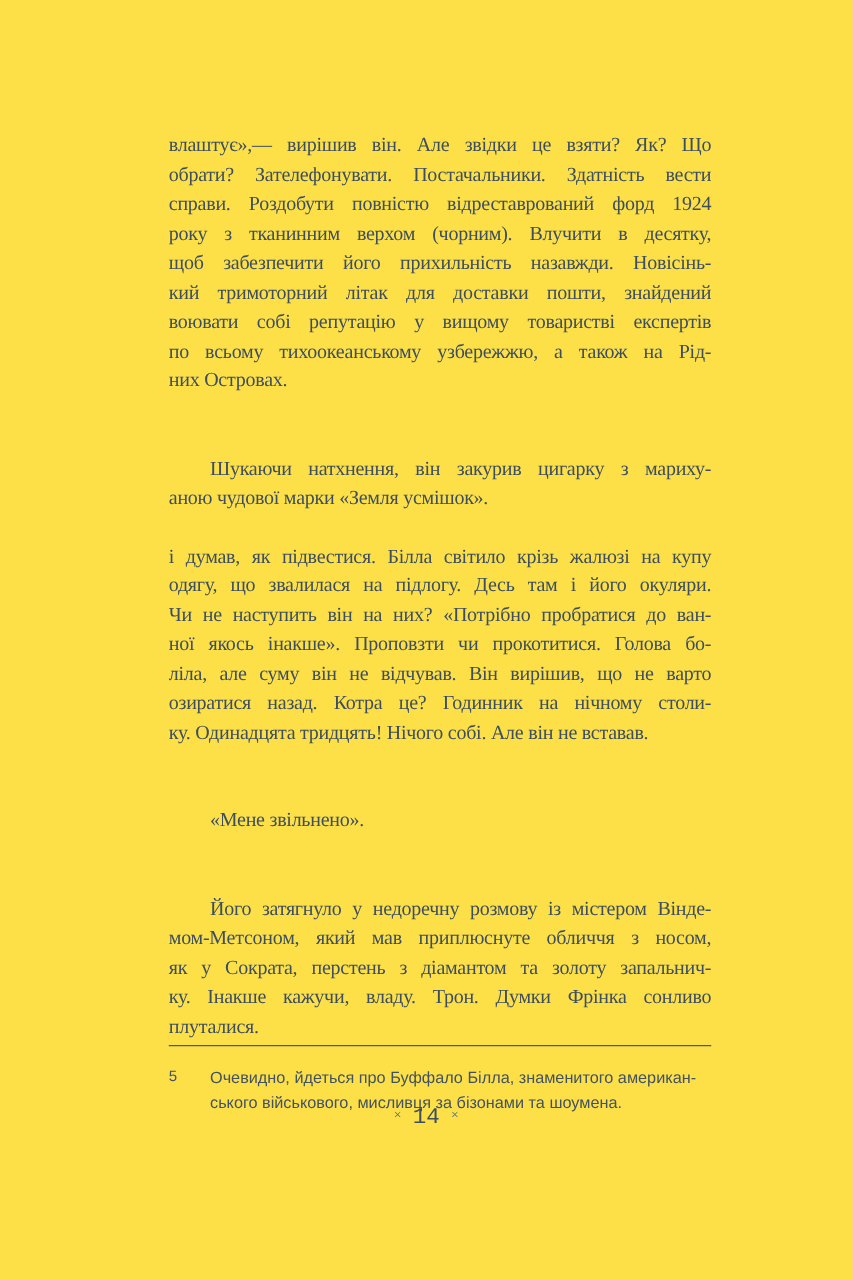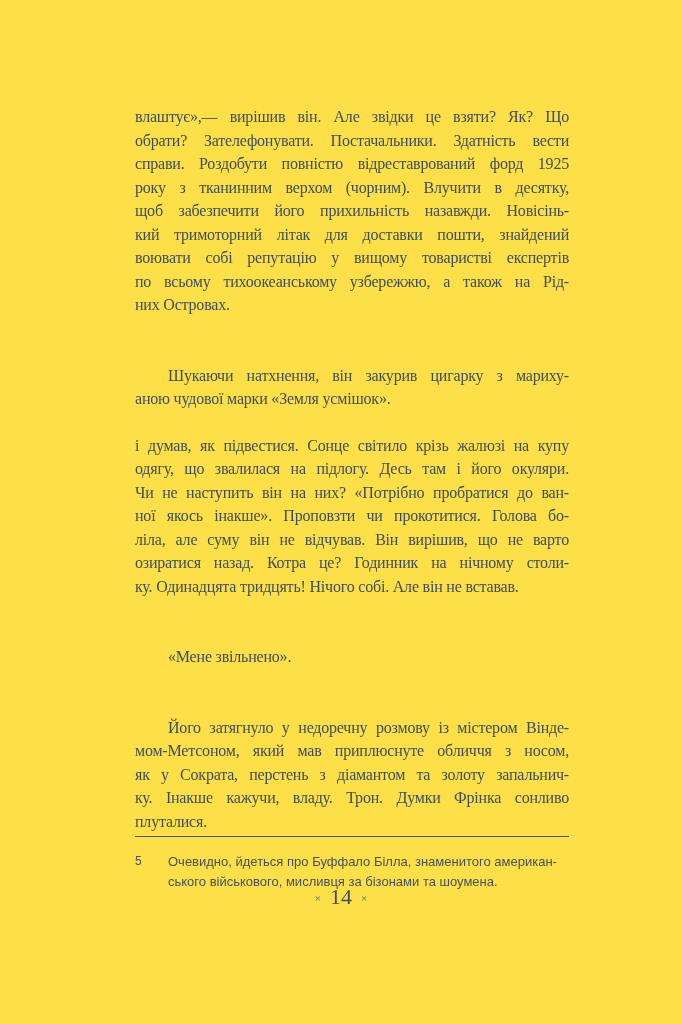--- a/index.html
+++ b/index.html
@@ -65,57 +65,58 @@
   .fn-line { text-align: left; }
   .page-number {
     position: absolute;
     top: 884px;
     left: 0;
     width: 682px;
     text-align: center;
     color: #3d4e60;
   }
   .page-number .num {
-    font-size: 22px;
+    font-size: 18px;
     margin: 0 9px;
+    font-family: Liberation Mono, monospace;
   }
   .page-number .ornament {
     font-size: 11px;
     vertical-align: 2.5px;
     color: #55677a;
   }
 </style>
 </head>
 <body>
 
 <div class="page">
 
   <div class="text-column">
 
     <div class="para">
       <div class="line">влаштує»,— вирішив він. Але звідки це взяти? Як? Що</div>
       <div class="line">обрати? Зателефонувати. Постачальники. Здатність вести</div>
-      <div class="line">справи. Роздобути повністю відреставрований форд 1925</div>
+      <div class="line">справи. Роздобути повністю відреставрований форд 1924</div>
       <div class="line">року з тканинним верхом (чорним). Влучити в десятку,</div>
       <div class="line">щоб забезпечити його прихильність назавжди. Новісінь-</div>
       <div class="line">кий тримоторний літак для доставки пошти, знайдений</div>
       <div class="line">воювати собі репутацію у вищому товаристві експертів</div>
       <div class="line">по всьому тихоокеанському узбережжю, а також на Рід-</div>
       <div class="line last">них Островах.</div>
     </div>
 
     <div class="para indent">
       <div class="line">Шукаючи натхнення, він закурив цигарку з мариху-</div>
       <div class="line last">аною чудової марки «Земля усмішок».</div>
     </div>
 
     <div class="section-break"></div>
 
     <div class="para">
-      <div class="line">і думав, як підвестися. Сонце світило крізь жалюзі на купу</div>
+      <div class="line">і думав, як підвестися. Білла світило крізь жалюзі на купу</div>
       <div class="line">одягу, що звалилася на підлогу. Десь там і його окуляри.</div>
       <div class="line">Чи не наступить він на них? «Потрібно пробратися до ван-</div>
       <div class="line">ної якось інакше». Проповзти чи прокотитися. Голова бо-</div>
       <div class="line">ліла, але суму він не відчував. Він вирішив, що не варто</div>
       <div class="line">озиратися назад. Котра це? Годинник на нічному столи-</div>
       <div class="line last">ку. Одинадцята тридцять! Нічого собі. Але він не вставав.</div>
     </div>
 
     <div class="para indent">
       <div class="line last">«Мене звільнено».</div>

